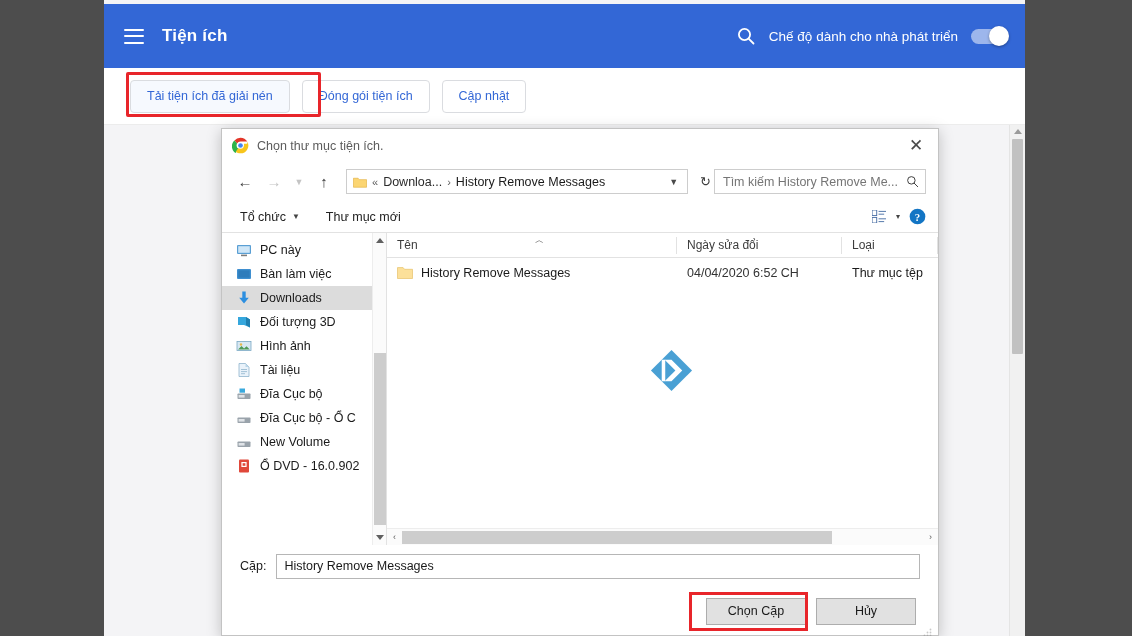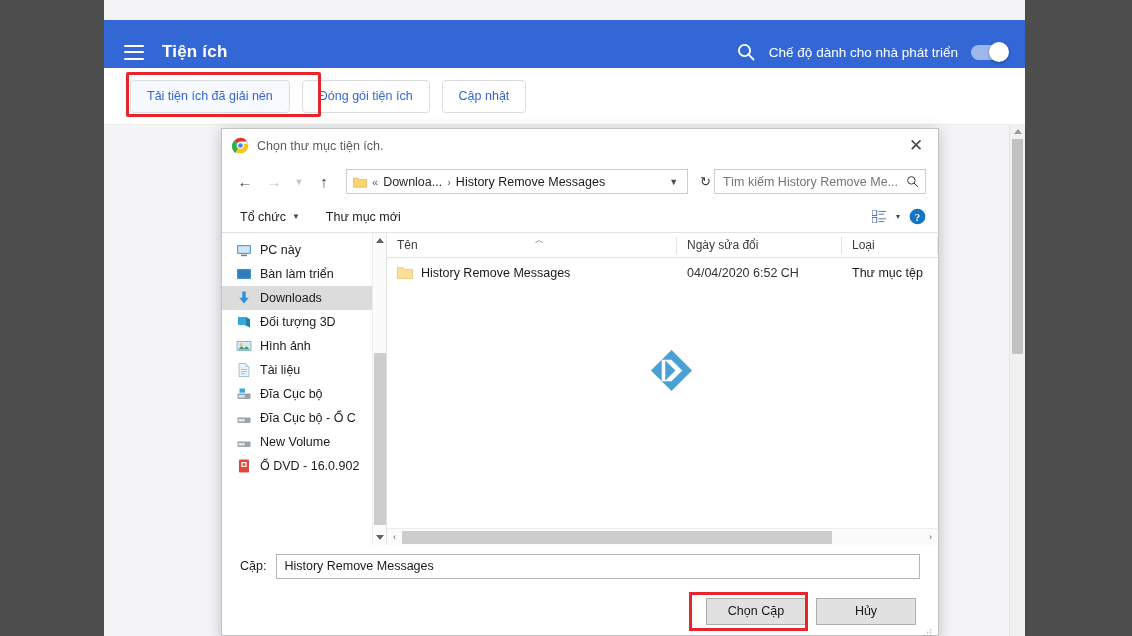--- a/index.html
+++ b/index.html
@@ -15,21 +15,21 @@
   #viewport {
     position: absolute;
     left: 104px; top: 0;
     width: 921px; height: 636px;
     background: #f4f4f6;
     overflow: hidden;
   }
 
   
   #ext-header {
-    position: absolute; left: 0; top: 20px;
+    position: absolute; left: 0; top: 4px;
     width: 921px; height: 64px;
     background: #3367d6;
     display: flex; align-items: center;
     padding: 0 18px 0 20px;
     justify-content: center;
   }
   #hamburger {
     width: 20px; height: 15px;
     display: flex; flex-direction: column; justify-content: space-between;
     margin-right: 18px; cursor: pointer;
@@ -395,21 +395,21 @@
               <rect x="5" y="12.6" width="6" height="1.6" fill="#7d7d7d"></rect>
             </svg>
             <span>PC này</span>
           </div>
 
           <div class="side-item">
             <svg class="sicon" viewBox="0 0 16 16">
               <rect x="1" y="3" width="14" height="10" rx="1" fill="#3f8fd0"></rect>
               <rect x="2.3" y="4.3" width="11.4" height="7.4" fill="#2e7cbb"></rect>
             </svg>
-            <span>Bàn làm triển</span>
+            <span>Bàn làm việc</span>
           </div>
 
           <div class="side-item sel2">
             <svg class="sicon" viewBox="0 0 16 16">
               <path d="M6.3 1.5h3.4v6.2h3.1L8 13.4 3.2 7.7h3.1z" fill="#2d8fe0"></path>
             </svg>
             <span>Downloads</span>
           </div>
 
           <div class="side-item">

